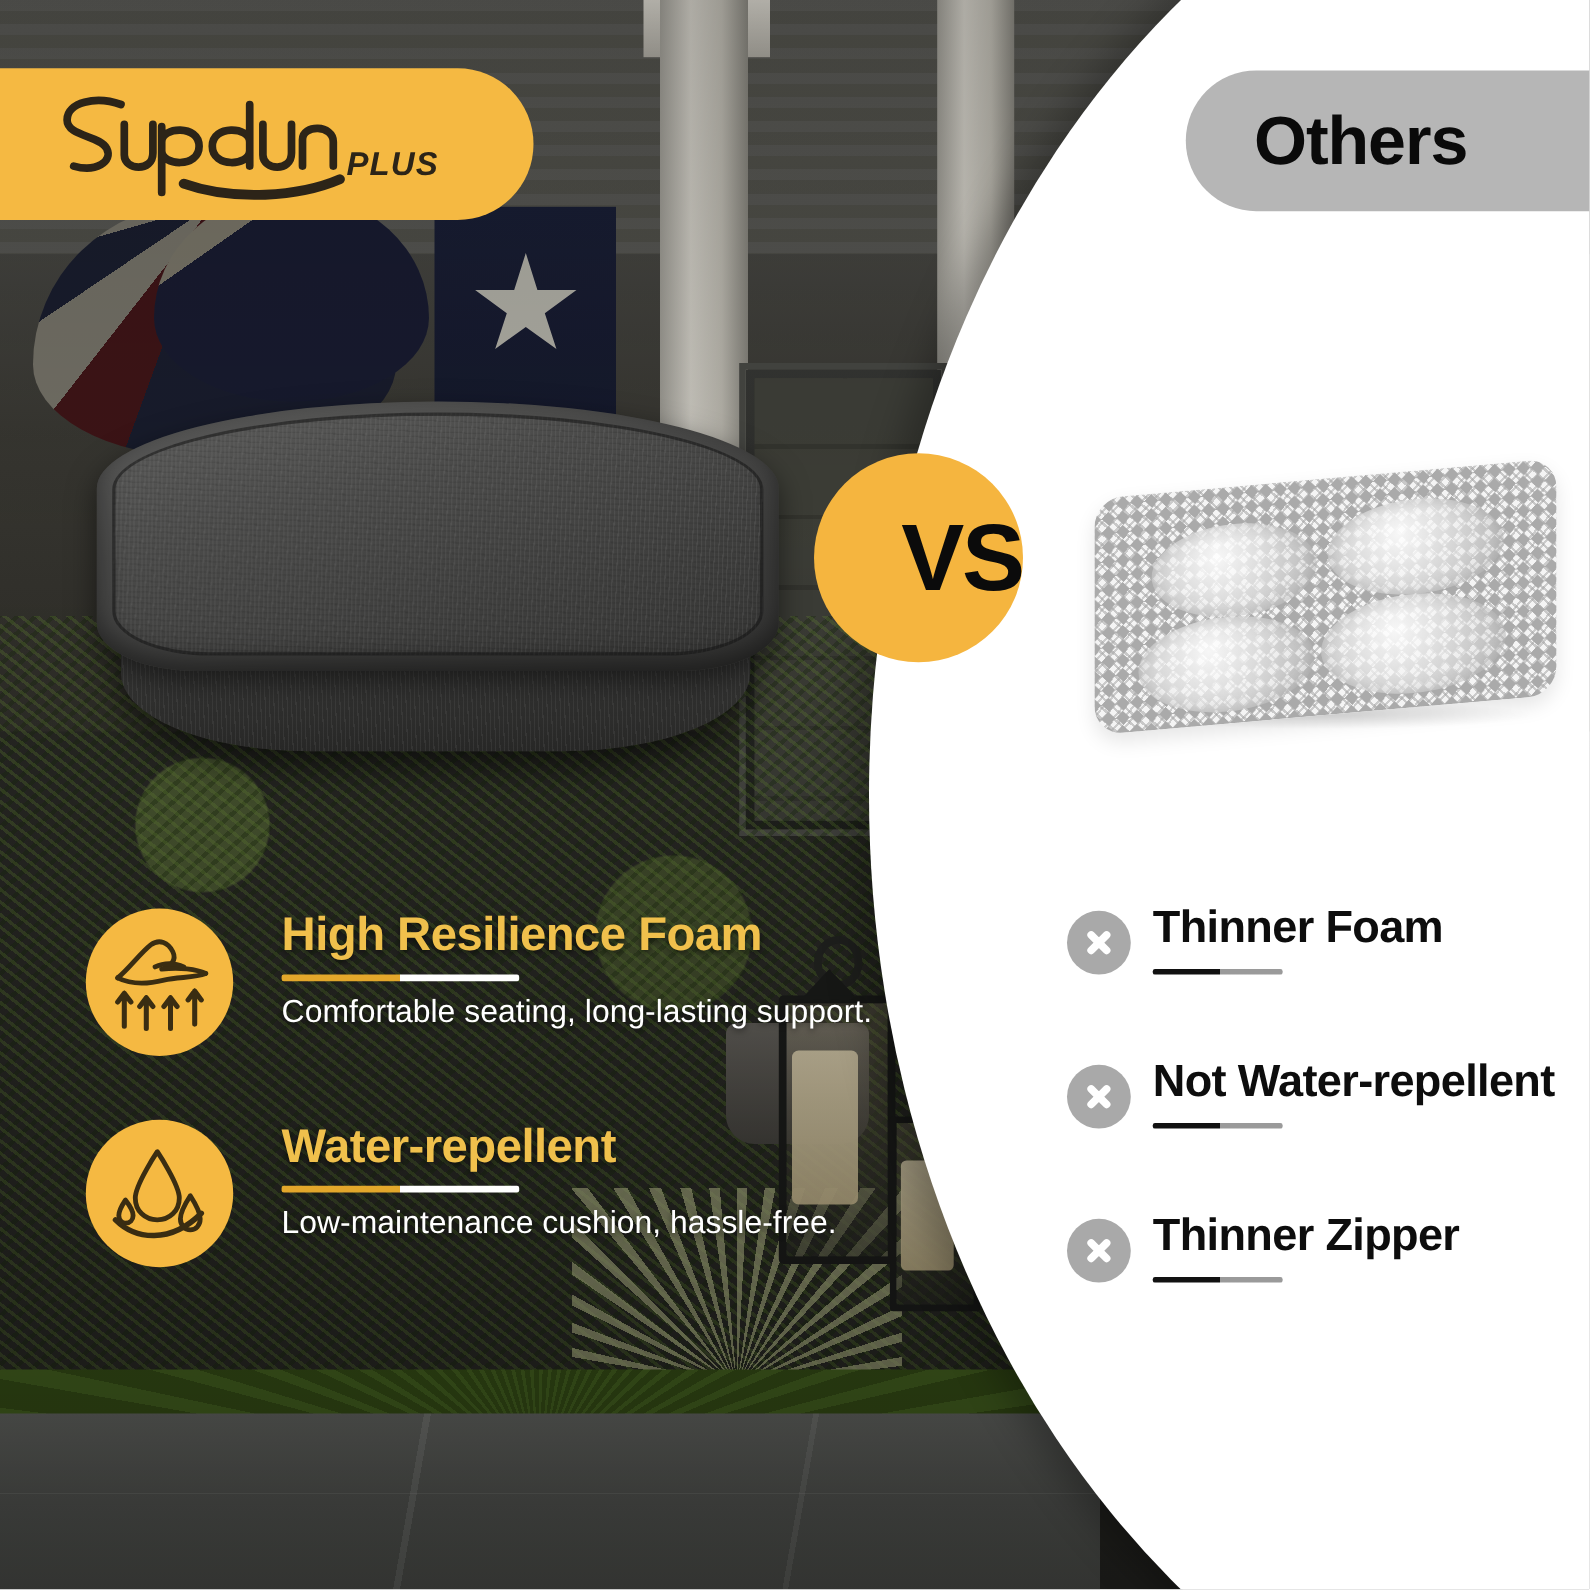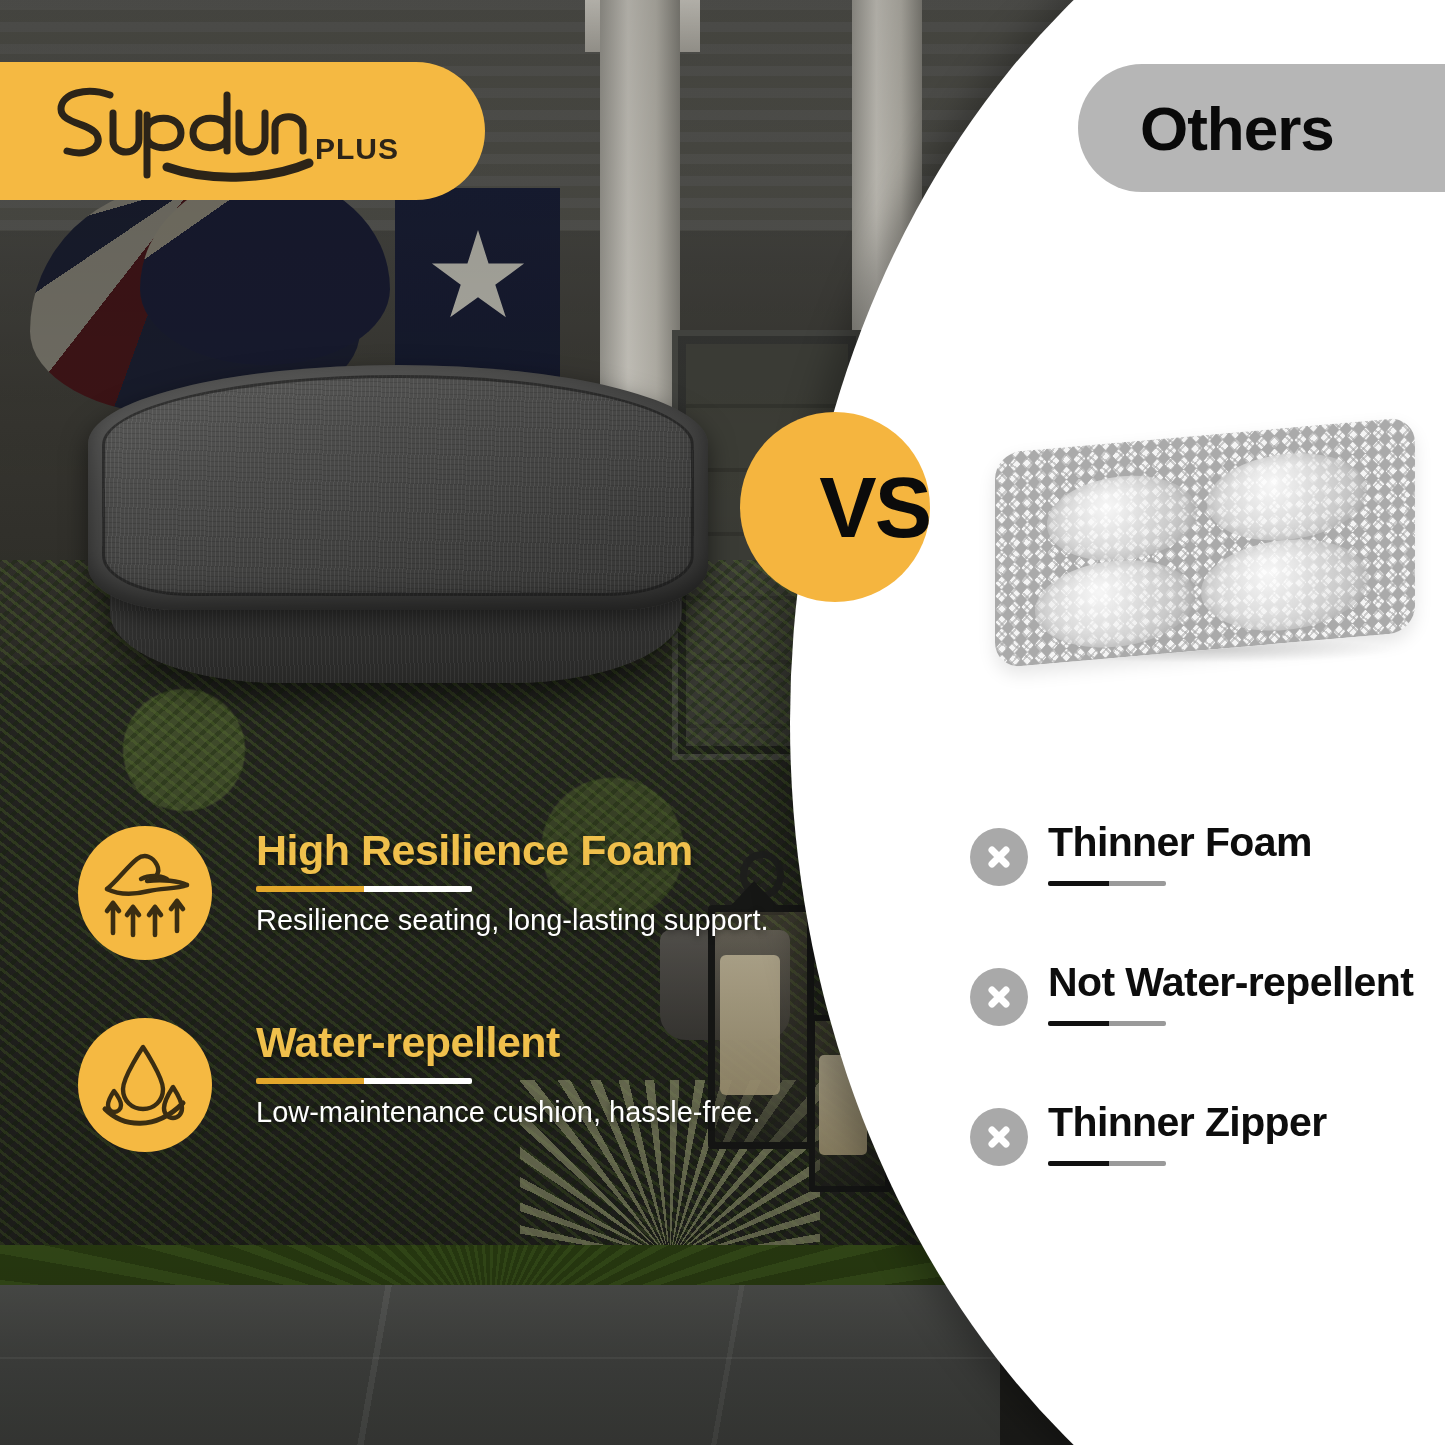--- a/index.html
+++ b/index.html
@@ -100,21 +100,21 @@
     background:repeating-linear-gradient(88deg, rgba(255,255,255,.06) 0 1px, transparent 1px 4px);}
 
   
   .right-panel{position:absolute;left:790px;top:-200px;width:1500px;height:1845px;
     border-radius:50% 0 0 50%/50% 0 0 50%;background:#ffffff;
     box-shadow:-16px 0 34px rgba(0,0,0,.28);}
 
   
   .logo-pill{position:absolute;left:-120px;top:62px;width:605px;height:138px;border-radius:0 80px 80px 0;
     background:#F5B942;display:flex;align-items:center;justify-content:flex-end;padding-right:88px;box-sizing:border-box;}
-  .logo-mark{position:relative;width:350px;height:104px;}
+  .logo-mark{position:relative;width:350px;height:104px;font-style:italic;}
   .logo-mark svg{position:absolute;left:0;top:0;}
 
   
   .others-pill{position:absolute;left:1078px;top:64px;width:430px;height:128px;border-radius:64px 0 0 64px;
     background:#B6B6B6;display:flex;align-items:center;padding-left:62px;box-sizing:border-box;}
   .others-pill .txt{font-size:62px;font-weight:bold;color:#0a0a0a;letter-spacing:-1px;}
 
   
   .vs-badge{position:absolute;left:740px;top:412px;width:190px;height:190px;border-radius:50%;
     background:#F5B53F;display:flex;align-items:center;justify-content:flex-end;}
@@ -260,21 +260,21 @@
               <path d="M36 90 L36 62 M36 62 L30 70 M36 62 L42 70"></path>
               <path d="M58 90 L58 62 M58 62 L52 70 M58 62 L64 70"></path>
               <path d="M80 86 L80 56 M80 56 L74 64 M80 56 L86 64"></path>
             </g>
           </g>
         </svg>
       </div>
       <div class="f-body">
         <div class="f-title">High Resilience Foam</div>
         <div class="f-rule"></div>
-        <div class="f-desc">Resilience seating, long-lasting support.</div>
+        <div class="f-desc">Comfortable seating, long-lasting support.</div>
       </div>
     </div>
 
     <div class="feature">
       <div class="f-icon">
         <svg width="96" height="96" viewBox="0 0 96 96">
           <g fill="none" stroke="#3a2d12" stroke-width="4.4" stroke-linecap="round" stroke-linejoin="round">
             <path d="M46 10 C46 10, 26 40, 26 52 C26 64, 35 72, 46 72 C57 72, 66 64, 66 52 C66 40, 46 10, 46 10 Z"></path>
             <path d="M76 50 C76 50, 67 64, 67 71 C67 77, 71 81, 76 81 C81 81, 85 77, 85 71 C85 64, 76 50, 76 50 Z"></path>
             <path d="M17 54 C17 54, 11 63, 11 68 C11 72, 14 75, 17 75 C21 75, 24 72, 24 68 C24 63, 17 54, 17 54 Z"></path>

